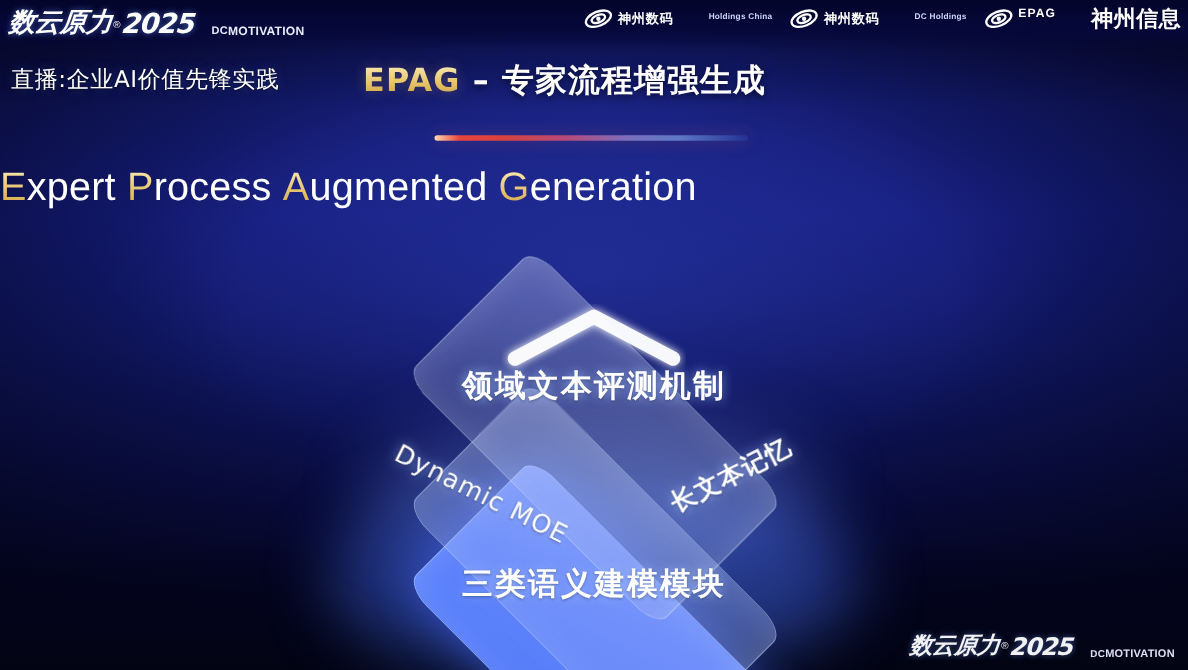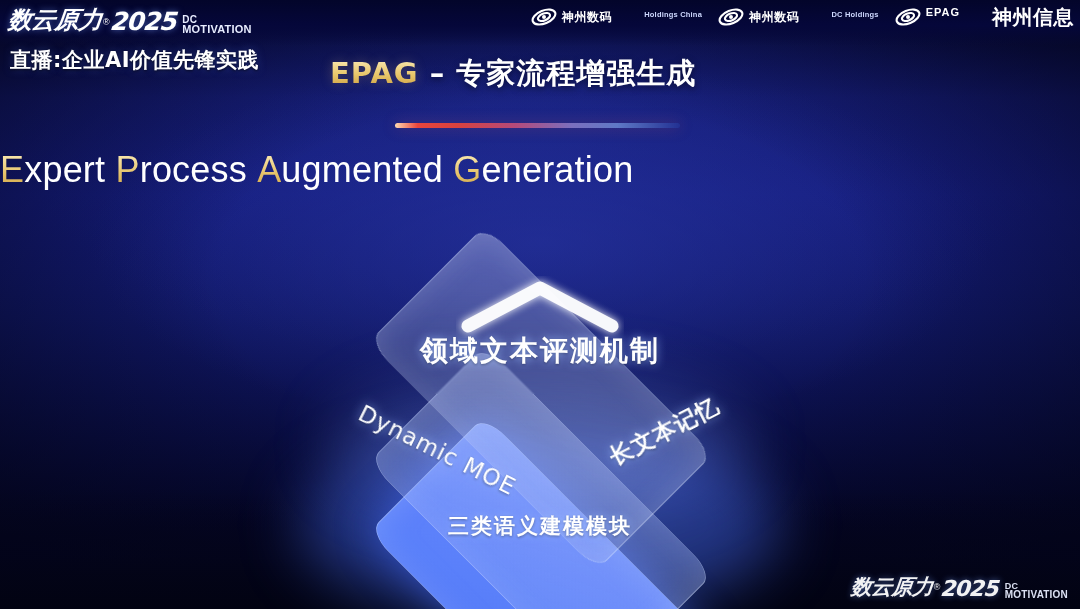--- a/index.html
+++ b/index.html
@@ -43,29 +43,29 @@
     text-shadow:0 0 6px rgba(120,160,255,.55);
   }
   .brandlogo .reg{font-size:9px;color:#fff;vertical-align:super;position:relative;top:-9px;left:-1px;}
   .brandlogo .yr{
     font-family:"DejaVu Sans","Liberation Sans",sans-serif;
     font-weight:bold;font-size:25px;color:#fff;letter-spacing:-1px;
     font-style:italic;transform:skewX(-6deg);margin-left:-1px;
     text-shadow:0 0 6px rgba(120,160,255,.55);
   }
   .brandlogo .dcm{
-    display:flex;flex-direction:column;line-height:.92;margin-left:3px;margin-bottom:2px;
+    display:flex;flex-direction:row;line-height:.92;margin-left:13px;margin-bottom:2px;
     font-weight:bold;color:#e8edff;
   }
   .brandlogo .dcm .d1{font-size:10px;letter-spacing:.3px;}
   .brandlogo .dcm .d2{font-size:11px;letter-spacing:.2px;}
   .hdr-sub{
-    margin-top:10px;margin-left:2px;
-    font-family:"DejaVu Sans","Liberation Sans",sans-serif;
-    font-weight:bold;font-size:21px;color:#ffffff;letter-spacing:.5px;
+    margin-top:22px;margin-left:2px;
+    font-family:"DejaVu Sans","Liberation Sans",sans-serif;
+    font-weight:normal;font-size:21px;color:#ffffff;letter-spacing:.5px;
     text-shadow:0 1px 3px rgba(0,0,0,.7), 0 0 10px rgba(90,130,255,.35);
     white-space:nowrap;
   }
 
   
   .hdr-right{
     position:absolute;right:6px;top:5px;z-index:40;
     display:flex;align-items:center;gap:16px;
   }
   .plogo{display:flex;align-items:center;gap:5px;}
@@ -171,21 +171,21 @@
 
   
   #layer3{
     top:437px;
     background:linear-gradient(150deg,#6d8cfb 0%,#5f82fb 38%,#5a80fa 60%,#4f74f4 100%);
     border:1px solid rgba(190,210,255,.55);
     box-shadow:0 0 50px rgba(70,110,255,.55), inset 0 0 40px rgba(180,205,255,.25);
   }
   #layer3-label{
     left:50%;transform:translateX(-50%);top:512px;
-    font-size:21px;font-weight:bold;letter-spacing:2px;
+    font-size:28px;font-weight:bold;letter-spacing:2px;
   }
 
   
   #watermark{
     position:absolute;right:12px;bottom:8px;z-index:40;opacity:.95;
   }
   #watermark .brandlogo .cn{font-size:21px;}
   #watermark .brandlogo .yr{font-size:22px;}
   #watermark .brandlogo .dcm .d1{font-size:9px;}
   #watermark .brandlogo .dcm .d2{font-size:10px;}

